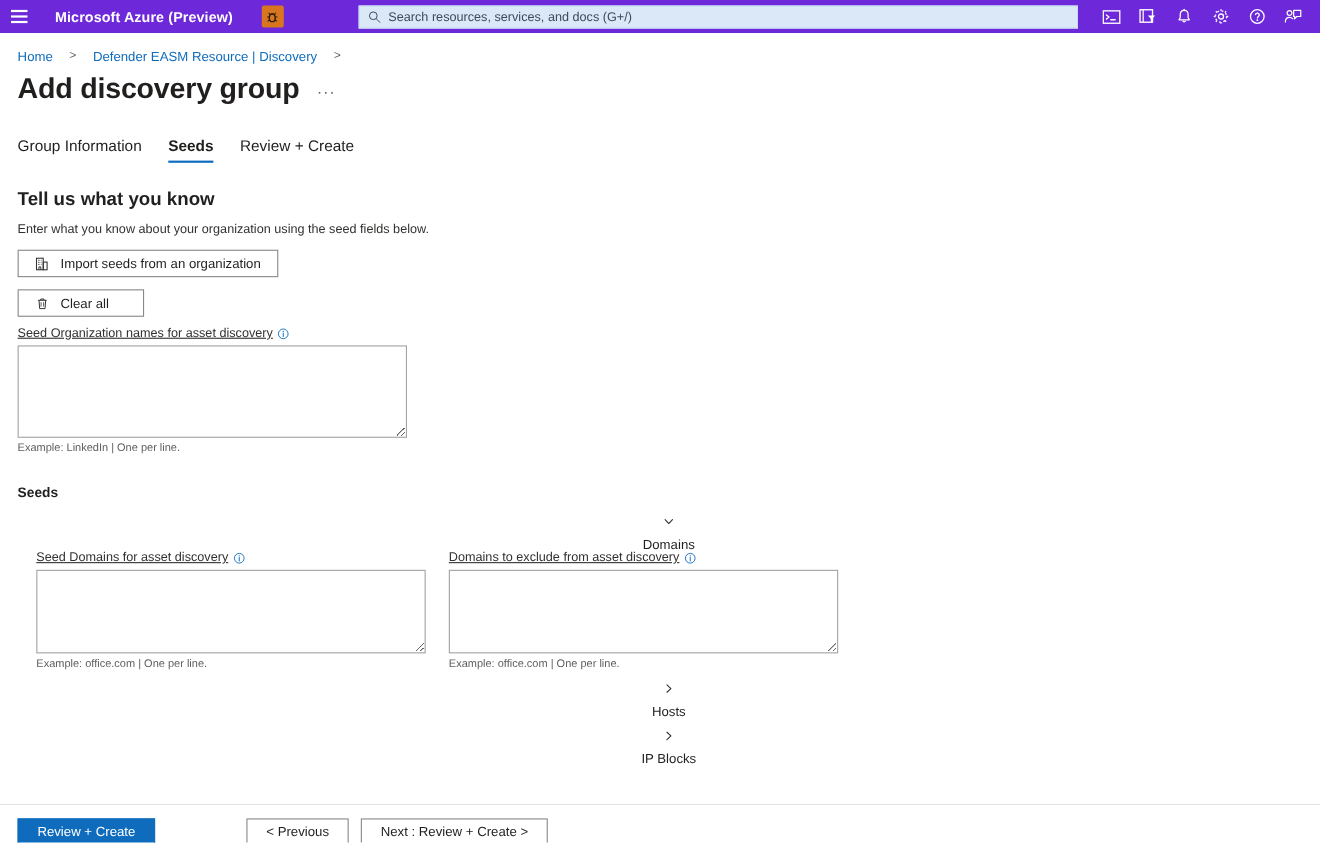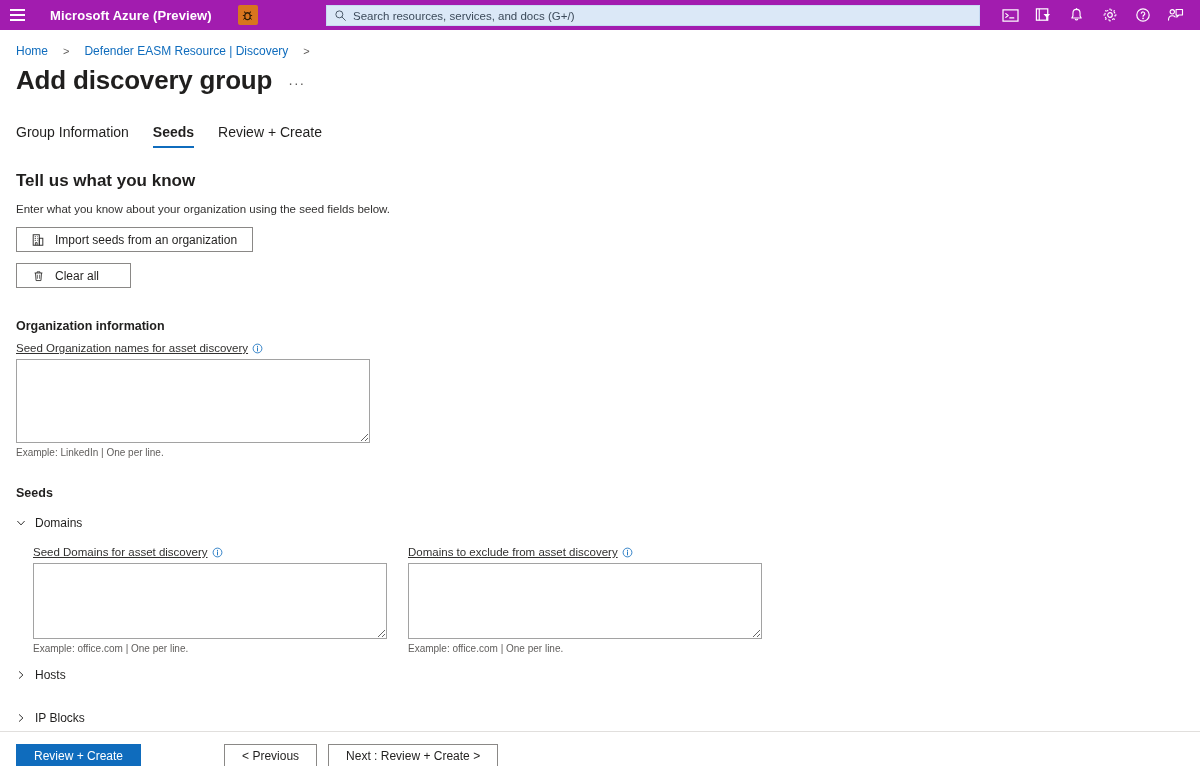--- a/index.html
+++ b/index.html
@@ -8,21 +8,21 @@
     width: 1200px; height: 766px;
     background: #ffffff;
     font-family: "Liberation Sans", sans-serif;
     color: #201f1e;
     overflow: hidden;
   }
 
   
   .topbar {
     height: 30px; width: 1200px;
-    background: #a21caf;
+    background: #6d28d9;
     display: flex; align-items: center;
     position: relative;
   }
   .hamburger {
     width: 34px; height: 30px;
     display: flex; flex-direction: column;
     align-items: center; justify-content: center;
     gap: 3px; cursor: pointer;
   }
   .hamburger span {
@@ -131,20 +131,21 @@
     resize: both; outline: none;
   }
   .hint {
     font-size: 10px; color: #605e5c; margin-top: 4px;
   }
 
   .collapse-row {
     display: flex; align-items: center; gap: 9px;
     font-size: 12px; color: #201f1e; cursor: pointer;
     height: 18px;
+    flex-direction: column;
   }
   .chev { width: 10px; height: 10px; display: inline-flex; }
 
   .two-col { display: flex; gap: 20px; }
   .col-left { width: 355px; }
   .col-right { width: 355px; }
 
   
   .footer-sep {
     position: absolute; left: 0; bottom: 48px;
@@ -290,21 +291,20 @@
             <path d="M3.2 4.3 h9.6" stroke="#323130" stroke-width="1.1"></path>
             <path d="M6.2 4.3 v-1.4 h3.6 v1.4" fill="none" stroke="#323130" stroke-width="1.1"></path>
             <path d="M4.3 4.3 L5 13.6 h6 L11.7 4.3" fill="none" stroke="#323130" stroke-width="1.1" stroke-linejoin="round"></path>
             <path d="M6.6 6.4 v5 M9.4 6.4 v5" stroke="#323130" stroke-width=".9"></path>
           </svg>
         </span>
         <span>Clear all</span>
       </div>
     </div>
 
-    <div class="h3" style="margin-top:31px;">Organization information</div>
     <div class="field-label" style="margin-top:9px;">
       <span>Seed Organization names for asset discovery</span>
       <span class="info-icon">
         <svg width="11" height="11" viewBox="0 0 16 16">
           <circle cx="8" cy="8" r="6.4" fill="none" stroke="#0f6cbd" stroke-width="1.2"></circle>
           <circle cx="8" cy="4.8" r=".85" fill="#0f6cbd"></circle>
           <path d="M8 7 v4.6" stroke="#0f6cbd" stroke-width="1.3" stroke-linecap="round"></path>
         </svg>
       </span>
     </div>

